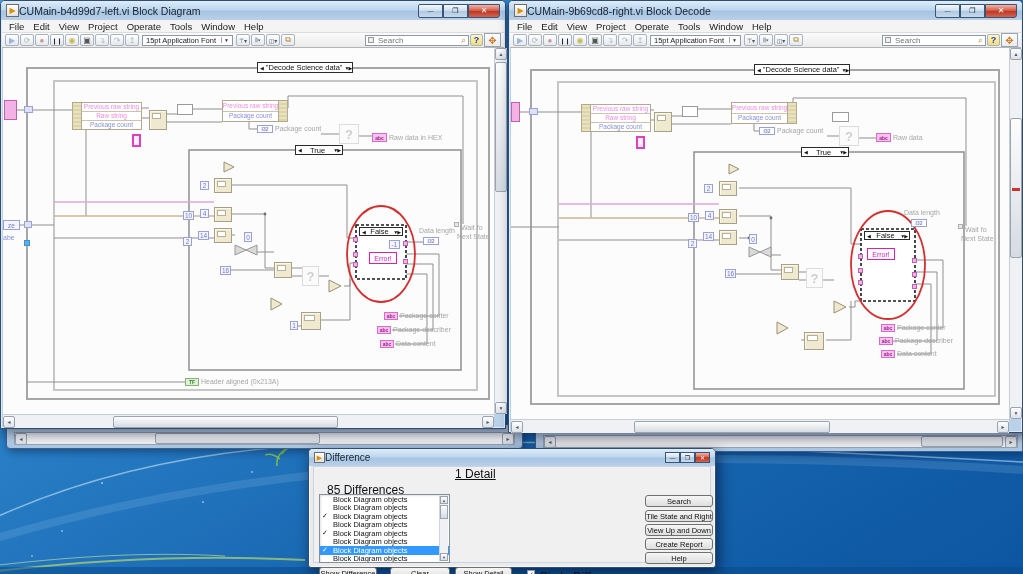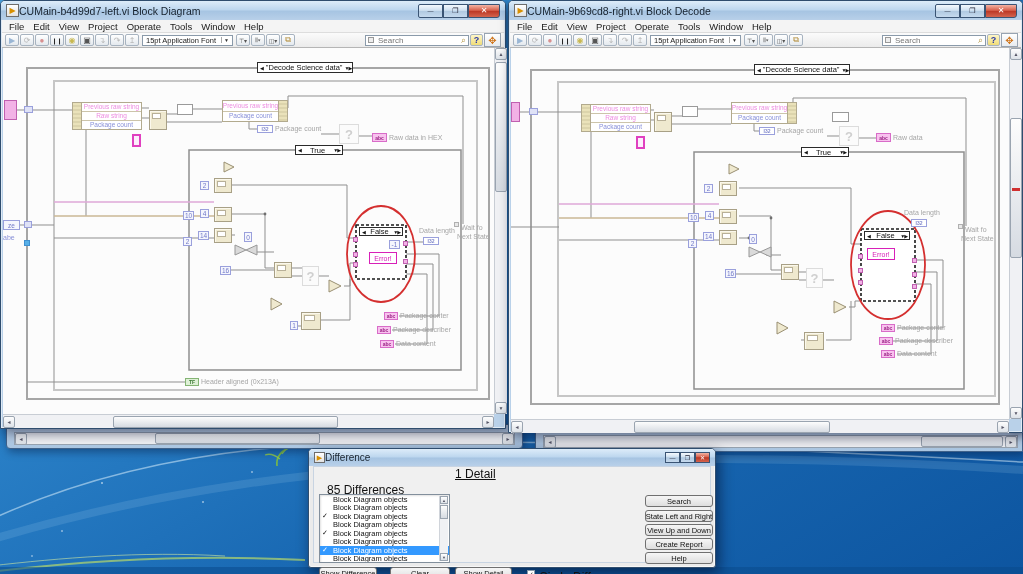--- a/index.html
+++ b/index.html
@@ -545,21 +545,21 @@
           </div>
         <div class="lsb">
           <span class="a1">▲</span>
             <span class="a2">▼</span>
             <span class="th" style="top:9px;height:14px;"></span>
         </div>
       </div>
 
 
       <div class="pbtn" style="left:331px;top:28px;width:68px;height:12px;">Search</div>
-      <div class="pbtn" style="left:331px;top:43px;width:68px;height:12px;">State Left and Right</div>
+      <div class="pbtn" style="left:331px;top:43px;width:68px;height:12px;">Tile State and Right</div>
       <div class="pbtn" style="left:331px;top:57px;width:68px;height:12px;">View Up and Down</div>
       <div class="pbtn" style="left:331px;top:71px;width:68px;height:12px;">Create Report</div>
       <div class="pbtn" style="left:331px;top:85px;width:68px;height:12px;">Help</div>
 
       <div class="pbtn" style="left:5px;top:100px;width:58px;height:13px;">Show Difference</div>
       <div class="pbtn" style="left:76px;top:100px;width:60px;height:13px;">Clear</div>
       <div class="pbtn" style="left:141px;top:100px;width:57px;height:13px;">Show Detail</div>
       <div class="cbx" style="left:213px;top:103px;">✓</div>
       <div class="hdr" style="left:225px;top:103px;">Circle Differences</div>
     </div>

